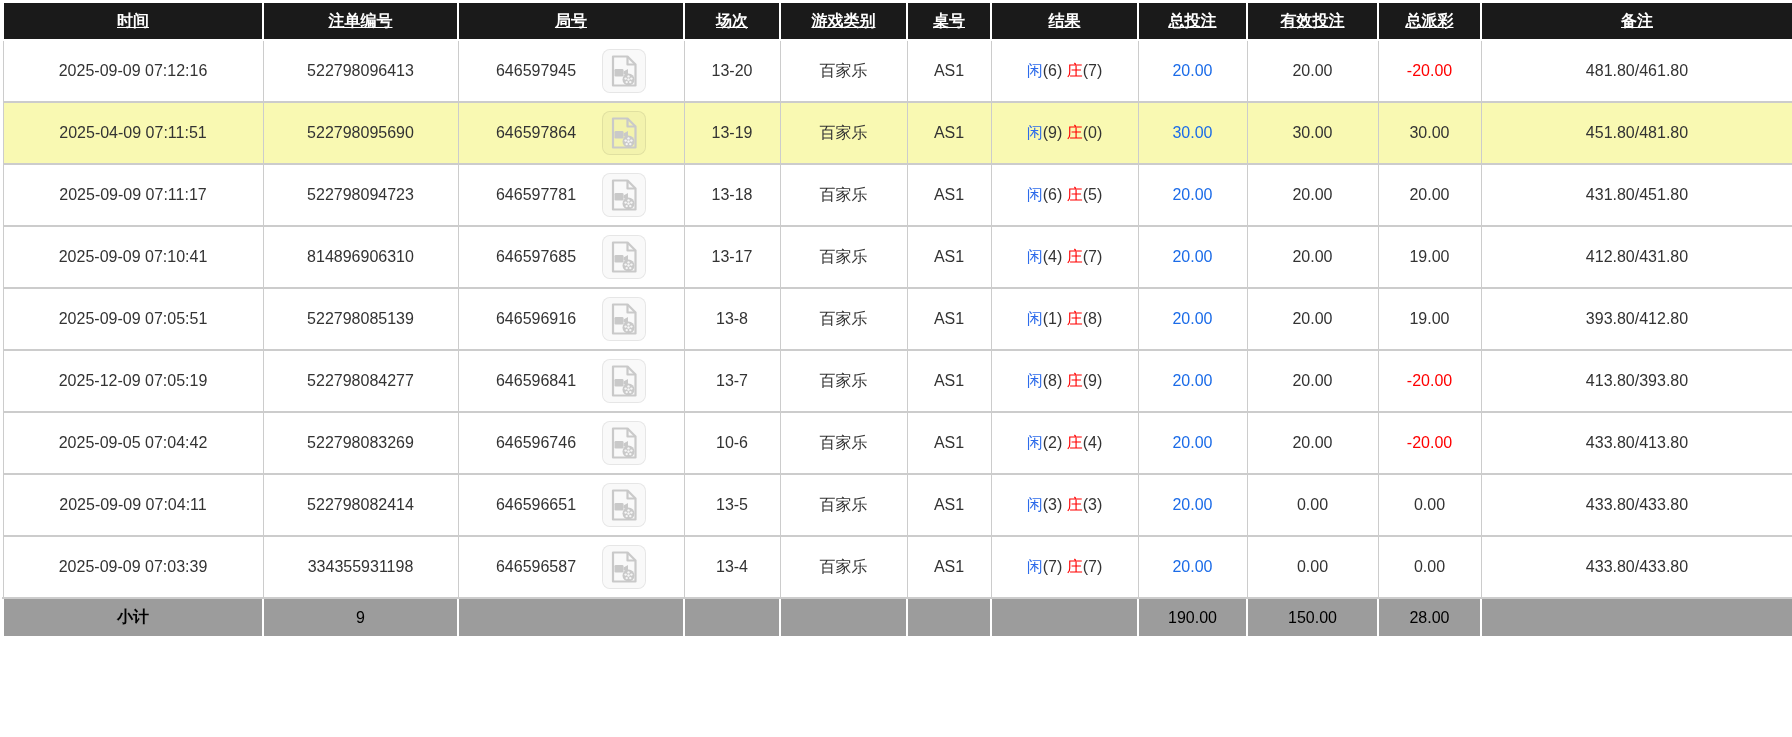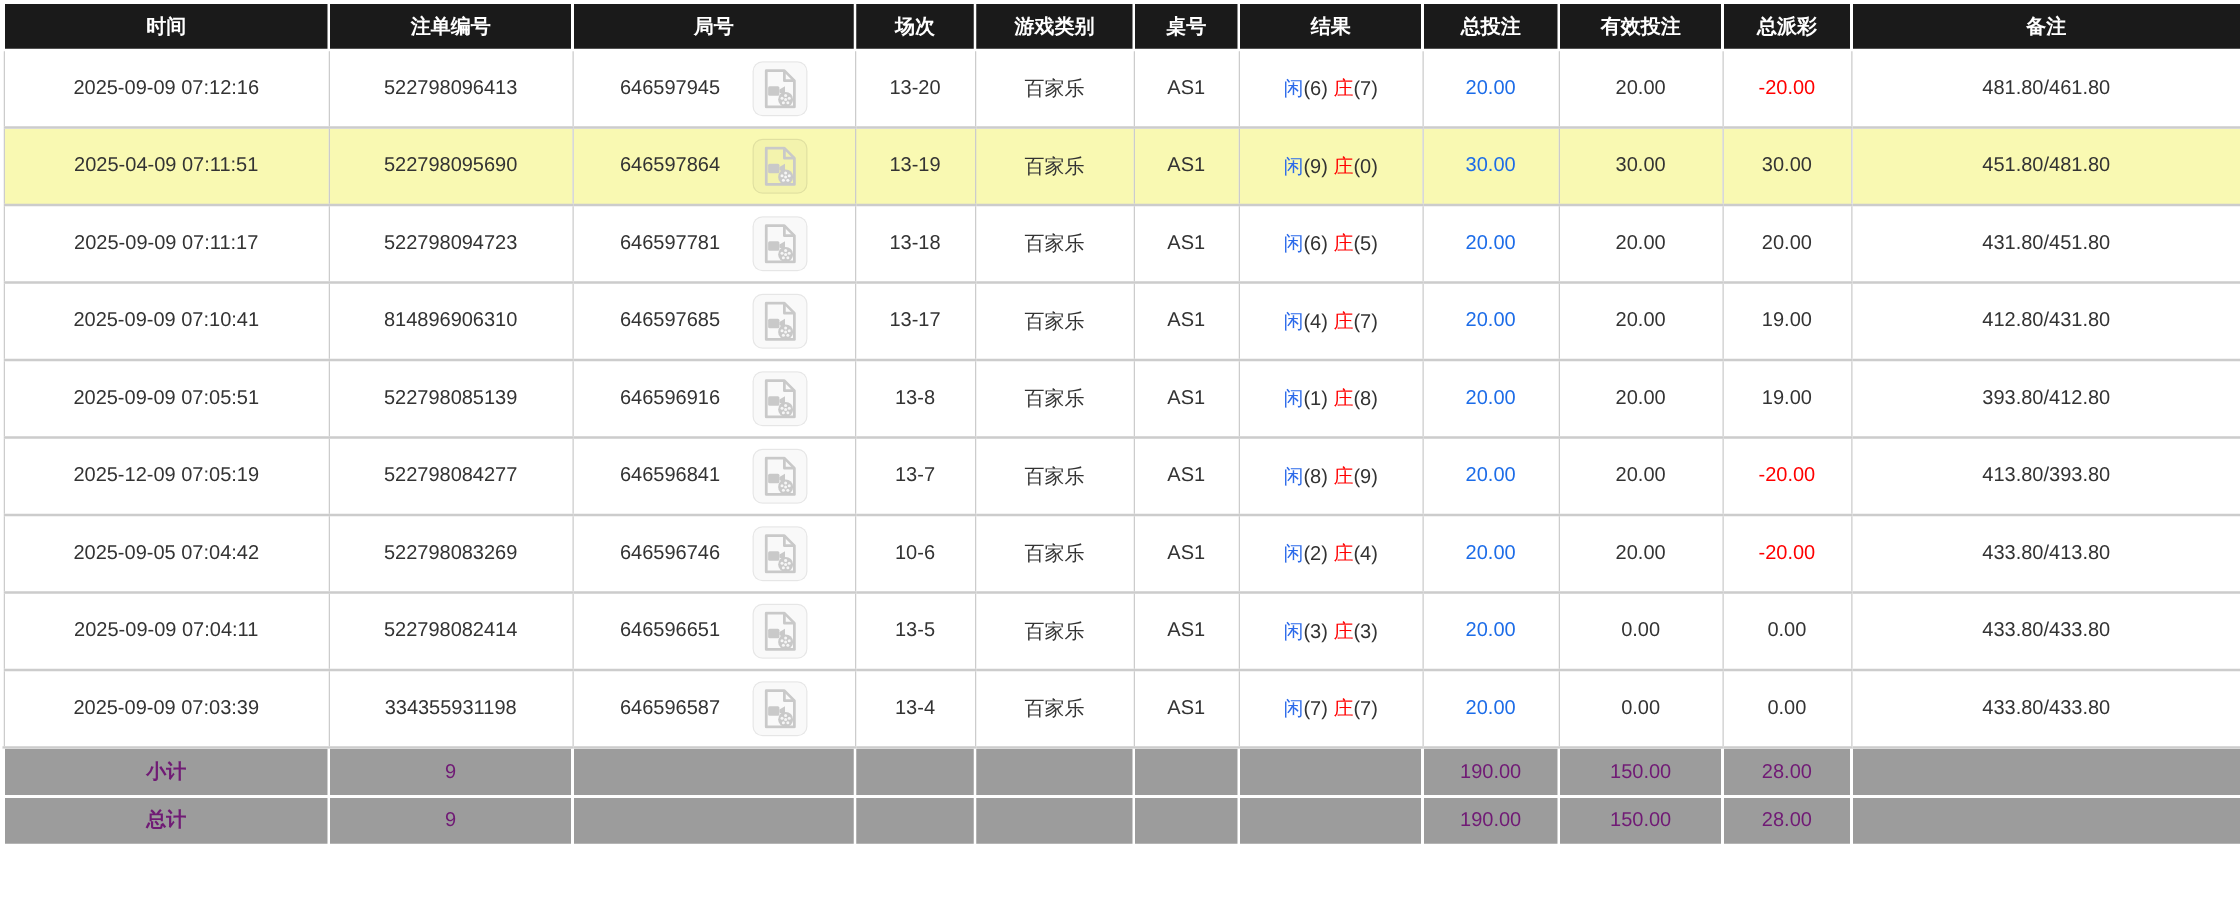--- a/index.html
+++ b/index.html
@@ -19,20 +19,21 @@
     background: var(--header_bg, #1a1a1a);
     color: #ffffff;
     font-weight: bold;
     font-size: 16px;
     height: 37px;
     border: 2px solid #ffffff;
     border-top: none;
     text-align: center;
     white-space: nowrap;
     overflow: hidden;
+    text-decoration: underline;
   }
   tbody td {
     background: #ffffff;
     color: var(--text, #333333);
     font-size: 16px;
     height: 62px;
     text-align: center;
     border: 1px solid var(--border, #cccccc);
     border-top-width: 2px;
     border-bottom-width: 2px;
@@ -56,21 +57,21 @@
     justify-content: center;
     cursor: pointer;
     padding: 0;
   }
   .player-label { color: var(--player_blue, #2d6bea); }
   .banker-label { color: var(--banker_red, #ff0000); }
   .total-bet-link { color: var(--link_blue, #1c6ce8); cursor: pointer; }
   td.negative { color: var(--negative_red, #ff0000); }
   tfoot td {
     background: var(--footer_bg, #9c9c9c);
-    color: #701a75;
+    color: #000000;
     font-size: 16px;
     height: 39px;
     text-align: center;
     border: 2px solid #ffffff;
     white-space: nowrap;
     overflow: hidden;
   }
   tfoot td.footer-label { font-weight: bold; }
 </style>
 </head>
@@ -402,27 +403,14 @@
         <td></td>
         <td></td>
         <td></td>
         <td></td>
         <td></td>
         <td>190.00</td>
         <td>150.00</td>
         <td>28.00</td>
         <td></td>
       </tr>
-      <tr>
-        <td class="footer-label">总计</td>
-        <td>9</td>
-        <td></td>
-        <td></td>
-        <td></td>
-        <td></td>
-        <td></td>
-        <td>190.00</td>
-        <td>150.00</td>
-        <td>28.00</td>
-        <td></td>
-      </tr>
     </tfoot>
 </table>
 
 </body></html>

